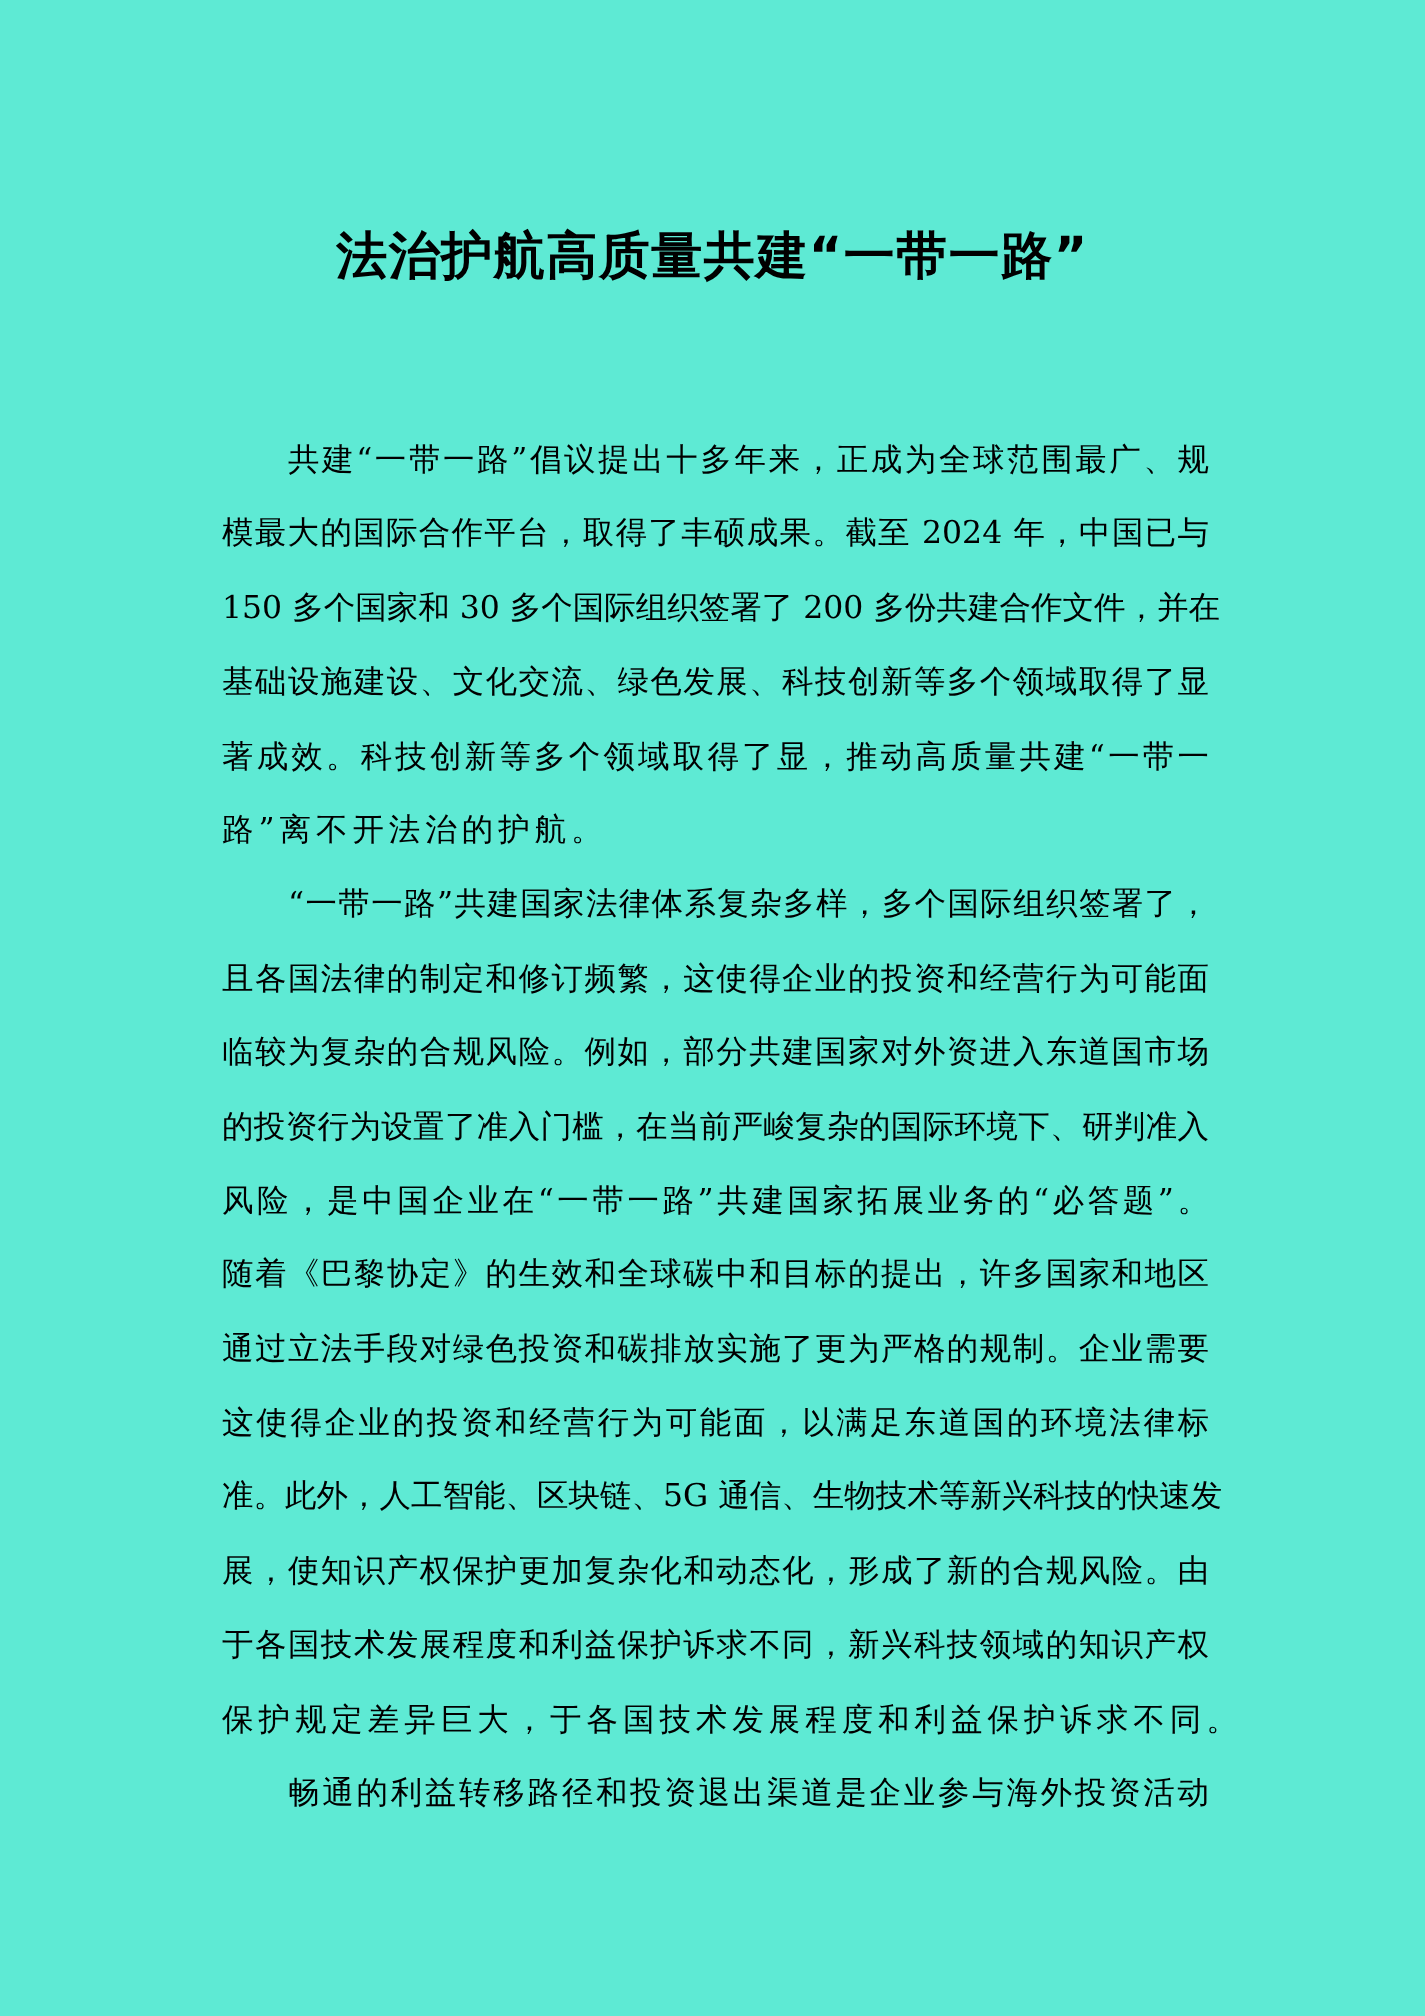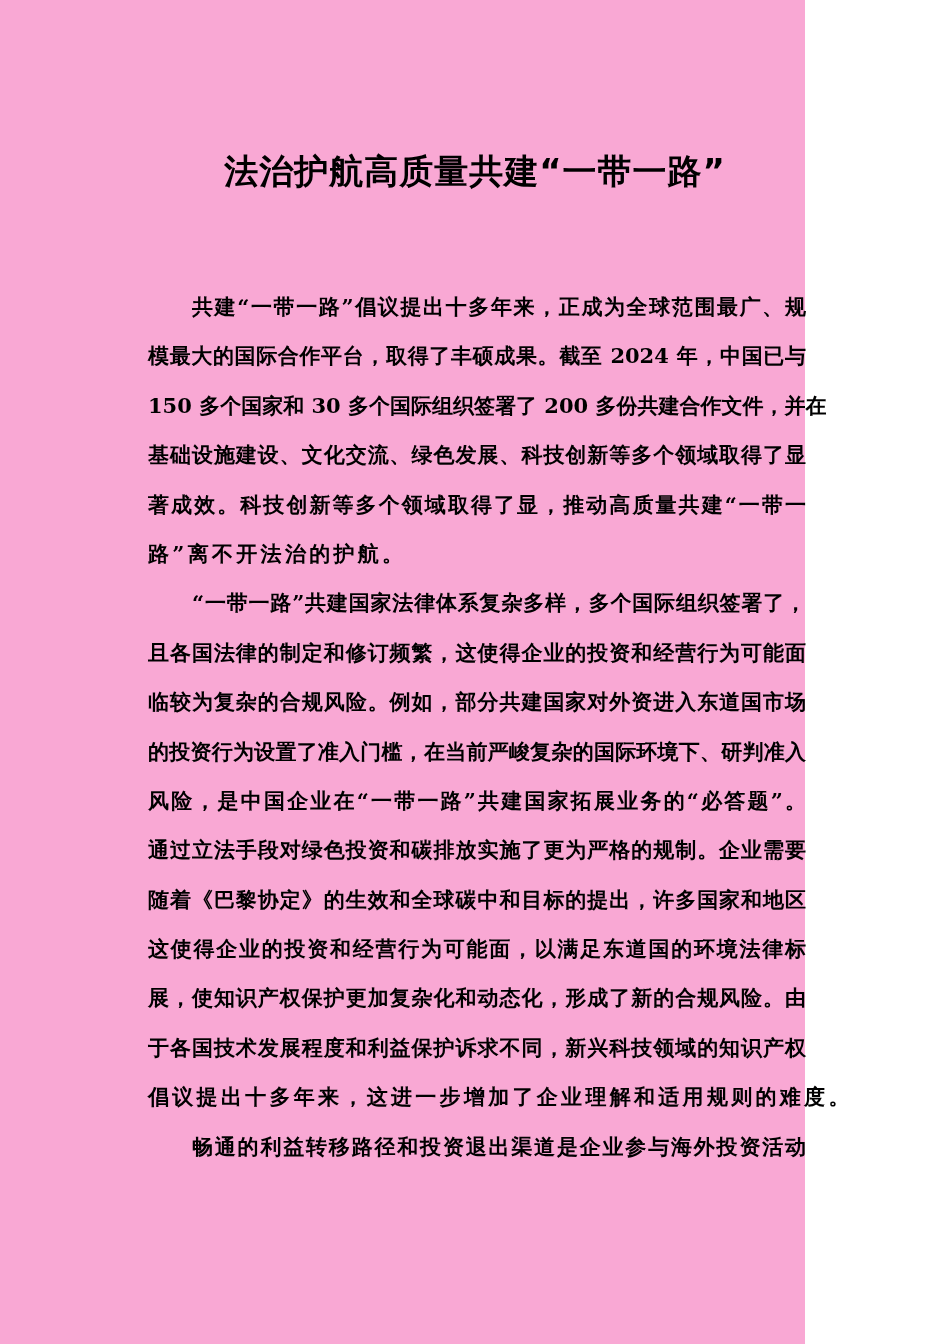--- a/index.html
+++ b/index.html
@@ -12,43 +12,42 @@
       height: 1344px;
       position: relative;
       overflow: hidden;
       font-family: "DejaVu Serif", "Liberation Serif", serif;
       color: #000000;
     }
     .page {
       position: absolute;
       left: 0;
       top: 0;
-      width: 805px;
+      width: 950px;
       height: 1344px;
-      background: #f9a8d4;
+      background: #5eead4;
     }
     .title {
       position: absolute;
       left: 0;
       top: 148px;
       width: 950px;
       text-align: center;
       font-family: "DejaVu Sans", "Liberation Sans", sans-serif;
       font-weight: bold;
       font-size: 34px;
       line-height: 46px;
       letter-spacing: 1px;
       margin: 0;
     }
     .body-text {
       position: absolute;
       left: 148px;
       top: 282px;
       width: 658px;
-      font-weight: bold;
     }
     .line {
       display: block;
       height: 49.4px;
       line-height: 49.4px;
       font-size: 21px;
       white-space: nowrap;
       text-align: justify;
       text-align-last: justify;
       letter-spacing: 0;
@@ -78,25 +77,26 @@
       <span class="line">著成效。科技创新等多个领域取得了显，推动高质量共建“一带一</span>
       <span class="line last">路”离不开法治的护航。</span>
     </div>
 
     <div>
       <span class="line indent">“一带一路”共建国家法律体系复杂多样，多个国际组织签署了，</span>
       <span class="line">且各国法律的制定和修订频繁，这使得企业的投资和经营行为可能面</span>
       <span class="line">临较为复杂的合规风险。例如，部分共建国家对外资进入东道国市场</span>
       <span class="line">的投资行为设置了准入门槛，在当前严峻复杂的国际环境下、研判准入</span>
       <span class="line">风险，是中国企业在“一带一路”共建国家拓展业务的“必答题”。</span>
+      <span class="line">随着《巴黎协定》的生效和全球碳中和目标的提出，许多国家和地区</span>
       <span class="line">通过立法手段对绿色投资和碳排放实施了更为严格的规制。企业需要</span>
-      <span class="line">随着《巴黎协定》的生效和全球碳中和目标的提出，许多国家和地区</span>
       <span class="line">这使得企业的投资和经营行为可能面，以满足东道国的环境法律标</span>
+      <span class="line">准。此外，人工智能、区块链、5G 通信、生物技术等新兴科技的快速发</span>
       <span class="line">展，使知识产权保护更加复杂化和动态化，形成了新的合规风险。由</span>
       <span class="line">于各国技术发展程度和利益保护诉求不同，新兴科技领域的知识产权</span>
-      <span class="line last">倡议提出十多年来，这进一步增加了企业理解和适用规则的难度。</span>
+      <span class="line last">保护规定差异巨大，于各国技术发展程度和利益保护诉求不同。</span>
     </div>
 
     <div>
       <span class="line indent">畅通的利益转移路径和投资退出渠道是企业参与海外投资活动</span>
     </div>
   </div>
 </div>
 
 </body></html>

